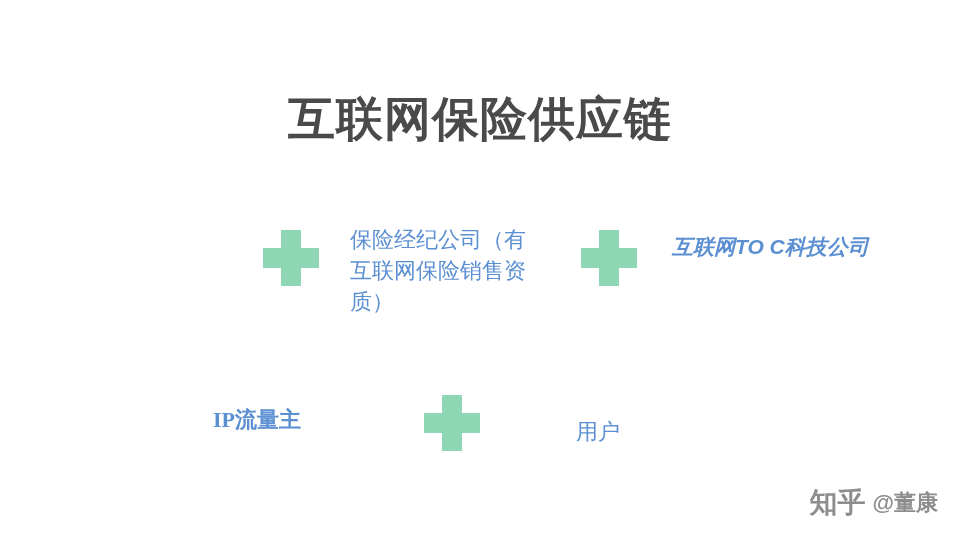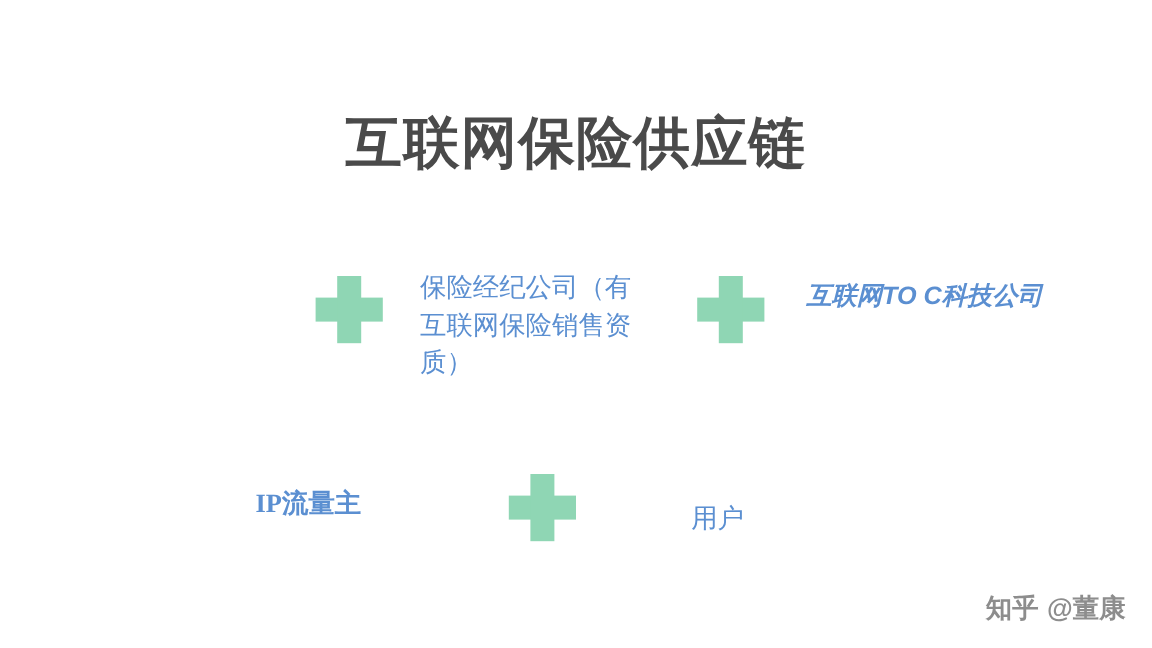--- a/index.html
+++ b/index.html
@@ -90,21 +90,21 @@
     bottom: 18px;
     display: flex;
     align-items: center;
     gap: 7px;
     color: #8d8d8d;
     font-family: "Liberation Sans", sans-serif;
     font-size: 22px;
     font-weight: 700;
   }
   .watermark .zhihu-logo {
-    font-size: 22px;
+    font-size: 28px;
     font-weight: 700;
     color: #8d8d8d;
   }
 </style>
 </head>
 <body>
 
 <div class="slide">
 
   <div class="title">互联网保险供应链</div>

